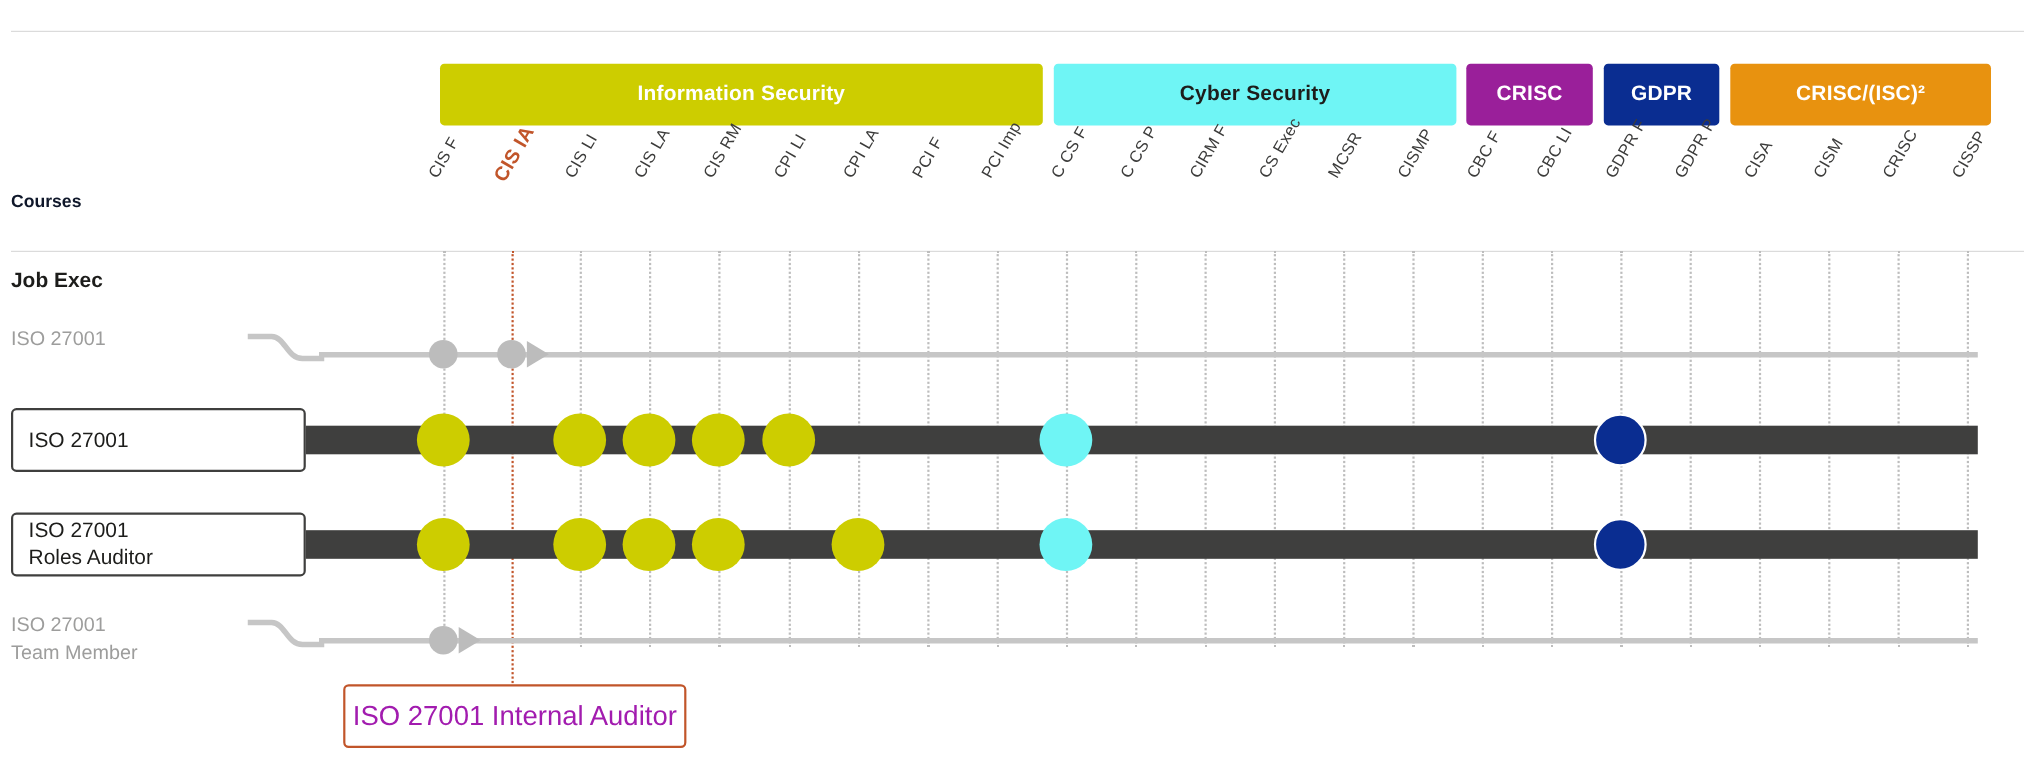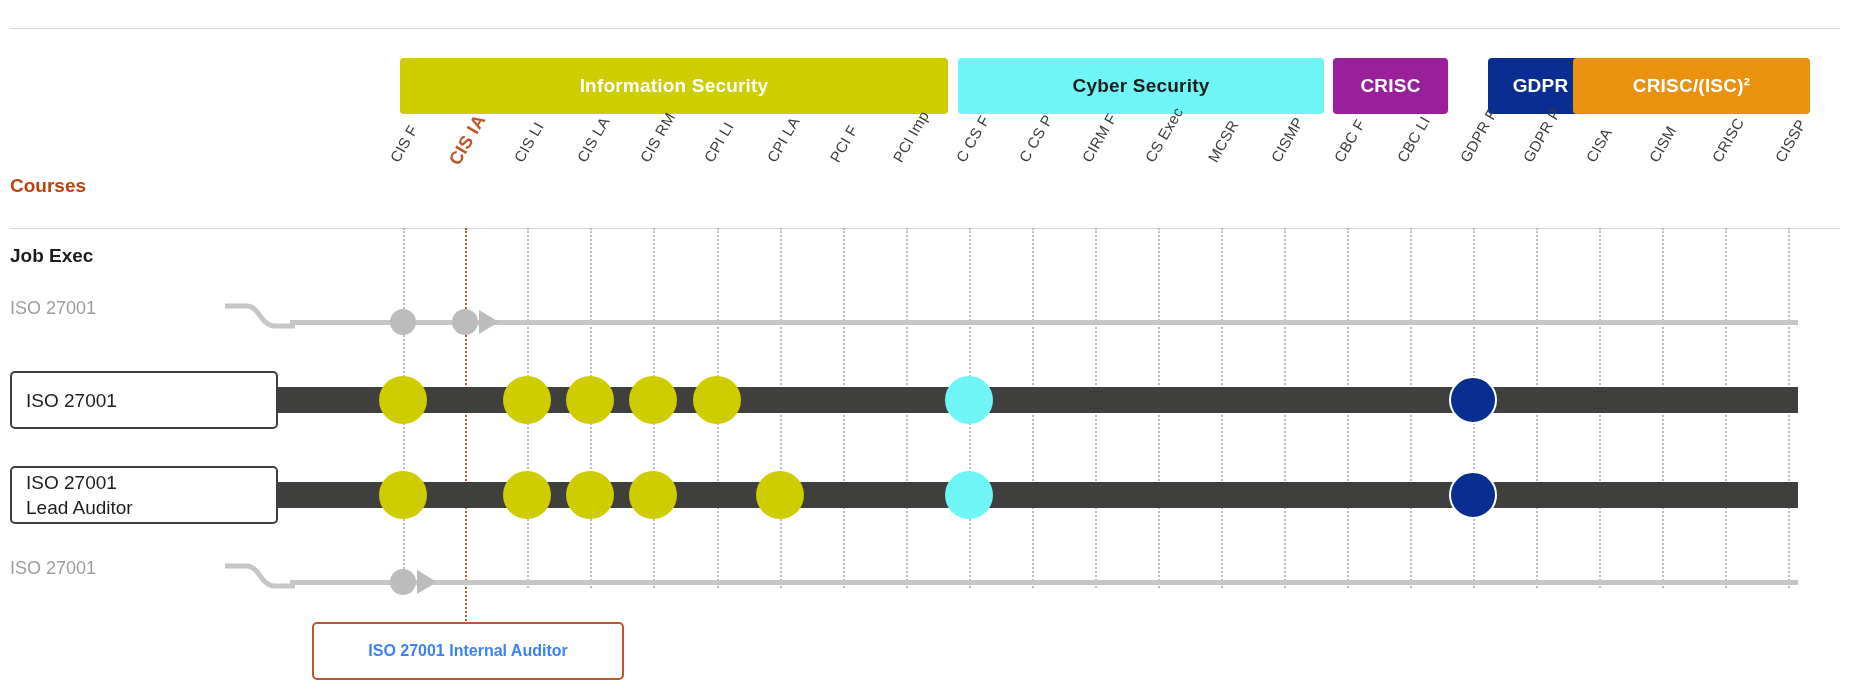--- a/index.html
+++ b/index.html
@@ -67,22 +67,22 @@
   }
   .guide.highlight {
     border-left: 2px dotted #c1552a;
     height: 400px;
   }
   
   .courses-label {
     position: absolute;
     left: 10px;
     top: 175px;
-    font-size: 19px;
-    color: #c2410c;
+    font-size: 16px;
+    color: #0f172a;
     font-weight: 600;
   }
   .jobroles-label {
     position: absolute;
     left: 10px;
     top: 245px;
     font-size: 19px;
     color: #1d1d1b;
     font-weight: 600;
   }
@@ -182,43 +182,43 @@
     width: 308px;
     height: 54px;
     border: 2px solid #c1552a;
     border-radius: 5px;
     display: flex;
     align-items: center;
     justify-content: center;
     background: #ffffff;
   }
   .callout span {
-    color: #3b82f6;
-    font-size: 16px;
-    font-weight: 700;
+    color: #a21caf;
+    font-size: 25px;
+    font-weight: 400;
   }
 </style>
 </head>
 <body>
 
 <div id="root">
 
   <div class="top-rule"></div>
 
   <div id="cat-bars">
       <div class="cat-bar" style="left: 400px; width: 548px; background: rgb(205, 205, 0); color: rgb(255, 255, 255);">
         <span>Information Security</span>
       </div>
       <div class="cat-bar" style="left: 958px; width: 366px; background: rgb(111, 245, 245); color: rgb(29, 29, 27);">
         <span>Cyber Security</span>
       </div>
       <div class="cat-bar" style="left: 1333px; width: 115px; background: rgb(154, 31, 154); color: rgb(255, 255, 255);">
         <span>CRISC</span>
       </div>
-      <div class="cat-bar" style="left: 1458px; width: 105px; background: rgb(10, 45, 145); color: rgb(255, 255, 255); margin-left: 30px;">
+      <div class="cat-bar" style="left: 1458px; width: 105px; background: rgb(10, 45, 145); color: rgb(255, 255, 255);">
         <span>GDPR</span>
       </div>
       <div class="cat-bar" style="left: 1573px; width: 237px; background: rgb(232, 146, 15); color: rgb(255, 255, 255);">
         <span>CRISC/(ISC)²</span>
       </div>
     </div>
 
   <div class="courses-label">Courses</div>
   <div id="col-labels">
       <div class="col-label" style="left: 401px;">CIS F</div>
@@ -299,37 +299,38 @@
         <div class="node" style="left: 566px; background: rgb(205, 205, 0);"></div>
         <div class="node" style="left: 629px; background: rgb(205, 205, 0);"></div>
         <div class="node" style="left: 693px; background: rgb(205, 205, 0);"></div>
         <div class="node" style="left: 945px; background: rgb(111, 245, 245);"></div>
         <div class="node" style="left: 1449px; background: rgb(10, 45, 145); border: 2px solid rgb(255, 255, 255);"></div>
       </div>
       <div class="row" style="top: 460px;">
         <div class="track" style="left: 278px; width: 1520px;"></div>
         <div class="rolebox">
           <span>ISO 27001</span>
-          <span>Lead Auditor</span>
+          <span>Roles Auditor</span>
         </div>
         <div class="node" style="left: 379px; background: rgb(205, 205, 0);"></div>
         <div class="node" style="left: 503px; background: rgb(205, 205, 0);"></div>
         <div class="node" style="left: 566px; background: rgb(205, 205, 0);"></div>
         <div class="node" style="left: 629px; background: rgb(205, 205, 0);"></div>
         <div class="node" style="left: 756px; background: rgb(205, 205, 0);"></div>
         <div class="node" style="left: 945px; background: rgb(111, 245, 245);"></div>
         <div class="node" style="left: 1449px; background: rgb(10, 45, 145); border: 2px solid rgb(255, 255, 255);"></div>
       </div>
       <div class="row" style="top: 548px;">
         <svg class="curve" viewBox="0 0 70 36">
           <path d="M0 8 L22 8 C34 8 36 28 50 28 L70 28" stroke="#c6c6c6" stroke-width="5" fill="none"></path>
         </svg>
         <div class="track faint" style="left: 290px; width: 1508px;"></div>
         <div class="roletext">
           <div>ISO 27001</div>
+          <div>Team Member</div>
         </div>
         <div class="node small" style="left: 390px; background: rgb(188, 188, 188);"></div>
         <div class="arrow" style="left: 417px;"></div>
       </div>
     </div>
 
   <div class="callout">
     <span>ISO 27001 Internal Auditor</span>
   </div>
 

